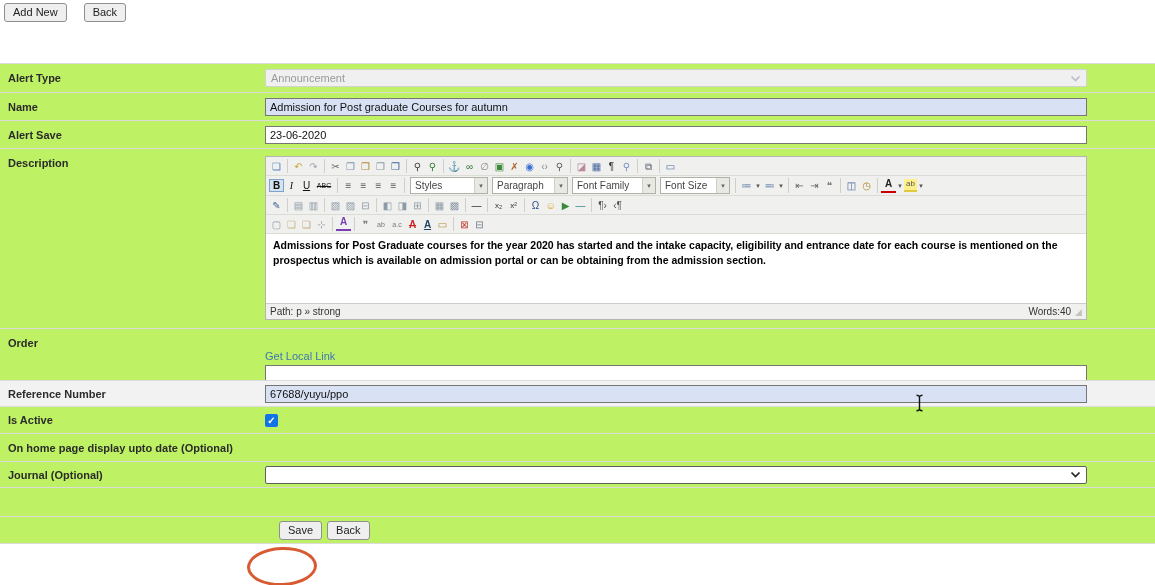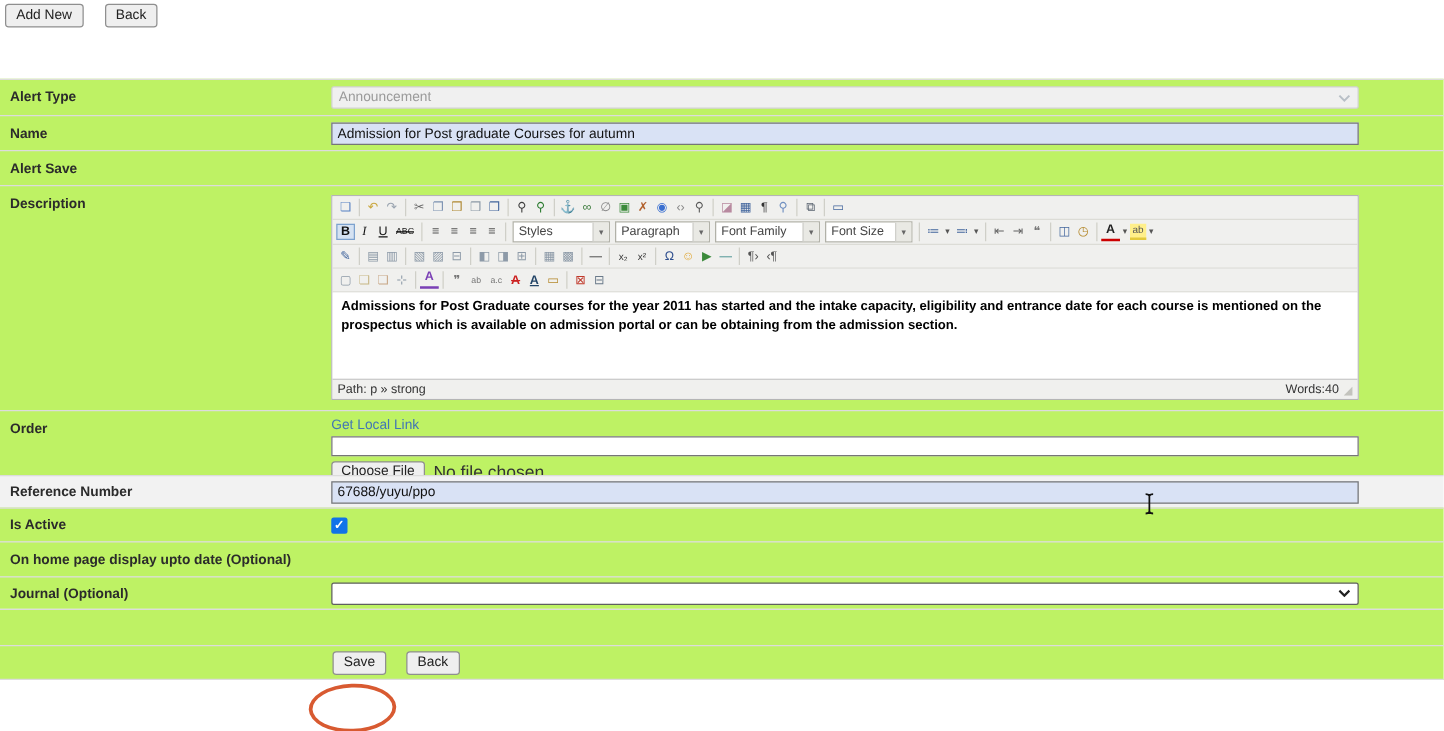--- a/index.html
+++ b/index.html
@@ -9,21 +9,21 @@
   .topbar{position:absolute;top:3px;left:4px;display:flex;gap:17px;}
   .form{position:absolute;top:63px;left:0;width:1155px;}
   .frow{position:relative;display:flex;box-sizing:border-box;border-top:1px solid #dcdcdc;background:#bef264;}
   .frow.shaded{background:#f2f2f2;}
   .h29{height:29px}.h28{height:28px}.h27{height:27px}.h26{height:26px}
   .hdesc{height:180px}.hlink{height:52px}.hspacer{height:29px}
   .hbtn{height:28px;border-bottom:1px solid #dcdcdc;}
   .flabel{width:257px;padding-left:8px;font-size:11px;font-weight:bold;color:#2b2b2b;display:flex;align-items:center;box-sizing:border-box;}
   .frow.top .flabel{align-items:flex-start;padding-top:8px;}
   .fvalue{position:absolute;left:265px;width:822px;top:0;bottom:0;display:flex;align-items:center;}
-  .fvalue.stack{flex-direction:column;align-items:flex-start;justify-content:flex-start;padding-top:5px;}
+  .fvalue.stack{flex-direction:column;align-items:flex-start;justify-content:flex-start;padding-top:21px;}
   input.txt{box-sizing:border-box;width:100%;height:18px;border:1px solid #767676;background:#fff;
             font-family:"Liberation Sans",sans-serif;font-size:11px;color:#111;padding:1px 4px;}
   input.txt.blue{background:#d9e2f5;}
   .sel{box-sizing:border-box;width:100%;height:18px;border:1px solid #5f5f5f;background:#fff;border-radius:2px;
        display:flex;align-items:center;justify-content:space-between;padding:0 5px;font-size:11px;color:#111;cursor:default;}
   .sel.disabled{background:#f0f0f0;border-color:#d2d2d2;color:#9a9a9a;}
   .sel .selval{white-space:nowrap;overflow:hidden;}
   .chev{display:flex;align-items:center;}
   
   .editor{box-sizing:border-box;position:absolute;left:0;top:7px;width:822px;border:1px solid #b5b5b5;background:#f0f0ee;}
@@ -54,21 +54,21 @@
   .ed-status .right{display:flex;align-items:center;gap:4px;}
   .grip{color:#c3c3bd;font-size:9px;cursor:nwse-resize;}
   
   .locallink{font-size:11px;color:#4276b5;cursor:pointer;margin-bottom:3px;}
   .filerow{display:flex;align-items:center;gap:7px;margin-top:4px;}
   .filebtn{font-size:11px;color:#222;background:#efefef;border:1px solid #8f8f8f;border-radius:3px;padding:1px 7px;cursor:pointer;}
   .filestatus{font-size:14px;color:#333;}
   
   .checkbox{width:13px;height:13px;background:#1173e8;border-radius:2px;color:#fff;font-size:10px;line-height:13px;
             text-align:center;font-weight:bold;cursor:pointer;}
-  .btnrow{position:absolute;left:266px;top:4px;display:flex;gap:16px;align-items:center;}
+  .btnrow{position:absolute;left:279px;top:4px;display:flex;gap:5px;align-items:center;}
   .ellipse{position:absolute;left:247px;top:547px;width:64px;height:33px;border:3px solid #d85a31;
            border-radius:50%;transform:rotate(-2deg);pointer-events:none;}
   .cursor{position:absolute;left:913px;top:394px;pointer-events:none;}
 </style>
 </head>
 <body>
 
 <div class="topbar">
   <button class="btn">Add New</button>
   <button class="btn">Back</button>
@@ -93,20 +93,23 @@
 
   <div class="frow h28">
     <div class="flabel">Name</div>
     <div class="fvalue">
       <input class="txt blue" type="text" value="Admission for Post graduate Courses for autumn" style="">
     </div>
   </div>
 
   <div class="frow h28">
     <div class="flabel">Alert Save</div>
+    <div class="fvalue">
+      <input class="txt" type="text" value="23-06-2020" style="">
+    </div>
   </div>
 
   <div class="frow hdesc top">
     <div class="flabel">Description</div>
     <div class="fvalue" style="align-items:flex-start;">
       <div class="editor">
         <div id="tb-rows">
             <div class="tb-row">
               <span class="tb-icon" style="color: rgb(91, 132, 196);">❏</span>
               <span class="tb-sep"></span>
@@ -227,21 +230,21 @@
               <span class="tb-icon tinytxt">ab</span>
               <span class="tb-icon tinytxt">a.c</span>
               <span class="tb-icon delred">A</span>
               <span class="tb-icon insblue">A</span>
               <span class="tb-icon" style="color: rgb(181, 138, 46);">▭</span>
               <span class="tb-sep"></span>
               <span class="tb-icon" style="color: rgb(192, 57, 43);">⊠</span>
               <span class="tb-icon" style="color: rgb(106, 122, 138);">⊟</span>
             </div>
           </div>
-        <div class="ed-content">Admissions for Post Graduate courses for the year 2011 has started and the intake capacity, eligibility and entrance date for each course is mentioned on the prospectus which is available on admission portal or can be obtaining from the admission section.</div>
+        <div class="ed-content">Admissions for Post Graduate courses for the year 2020 has started and the intake capacity, eligibility and entrance date for each course is mentioned on the prospectus which is available on admission portal or can be obtaining from the admission section.</div>
         <div class="ed-status">
           <span>Path: p » strong</span>
           <span class="right">
             <span>Words:40</span>
             <span class="grip">◢</span>
           </span>
         </div>
       </div>
     </div>
   </div>

